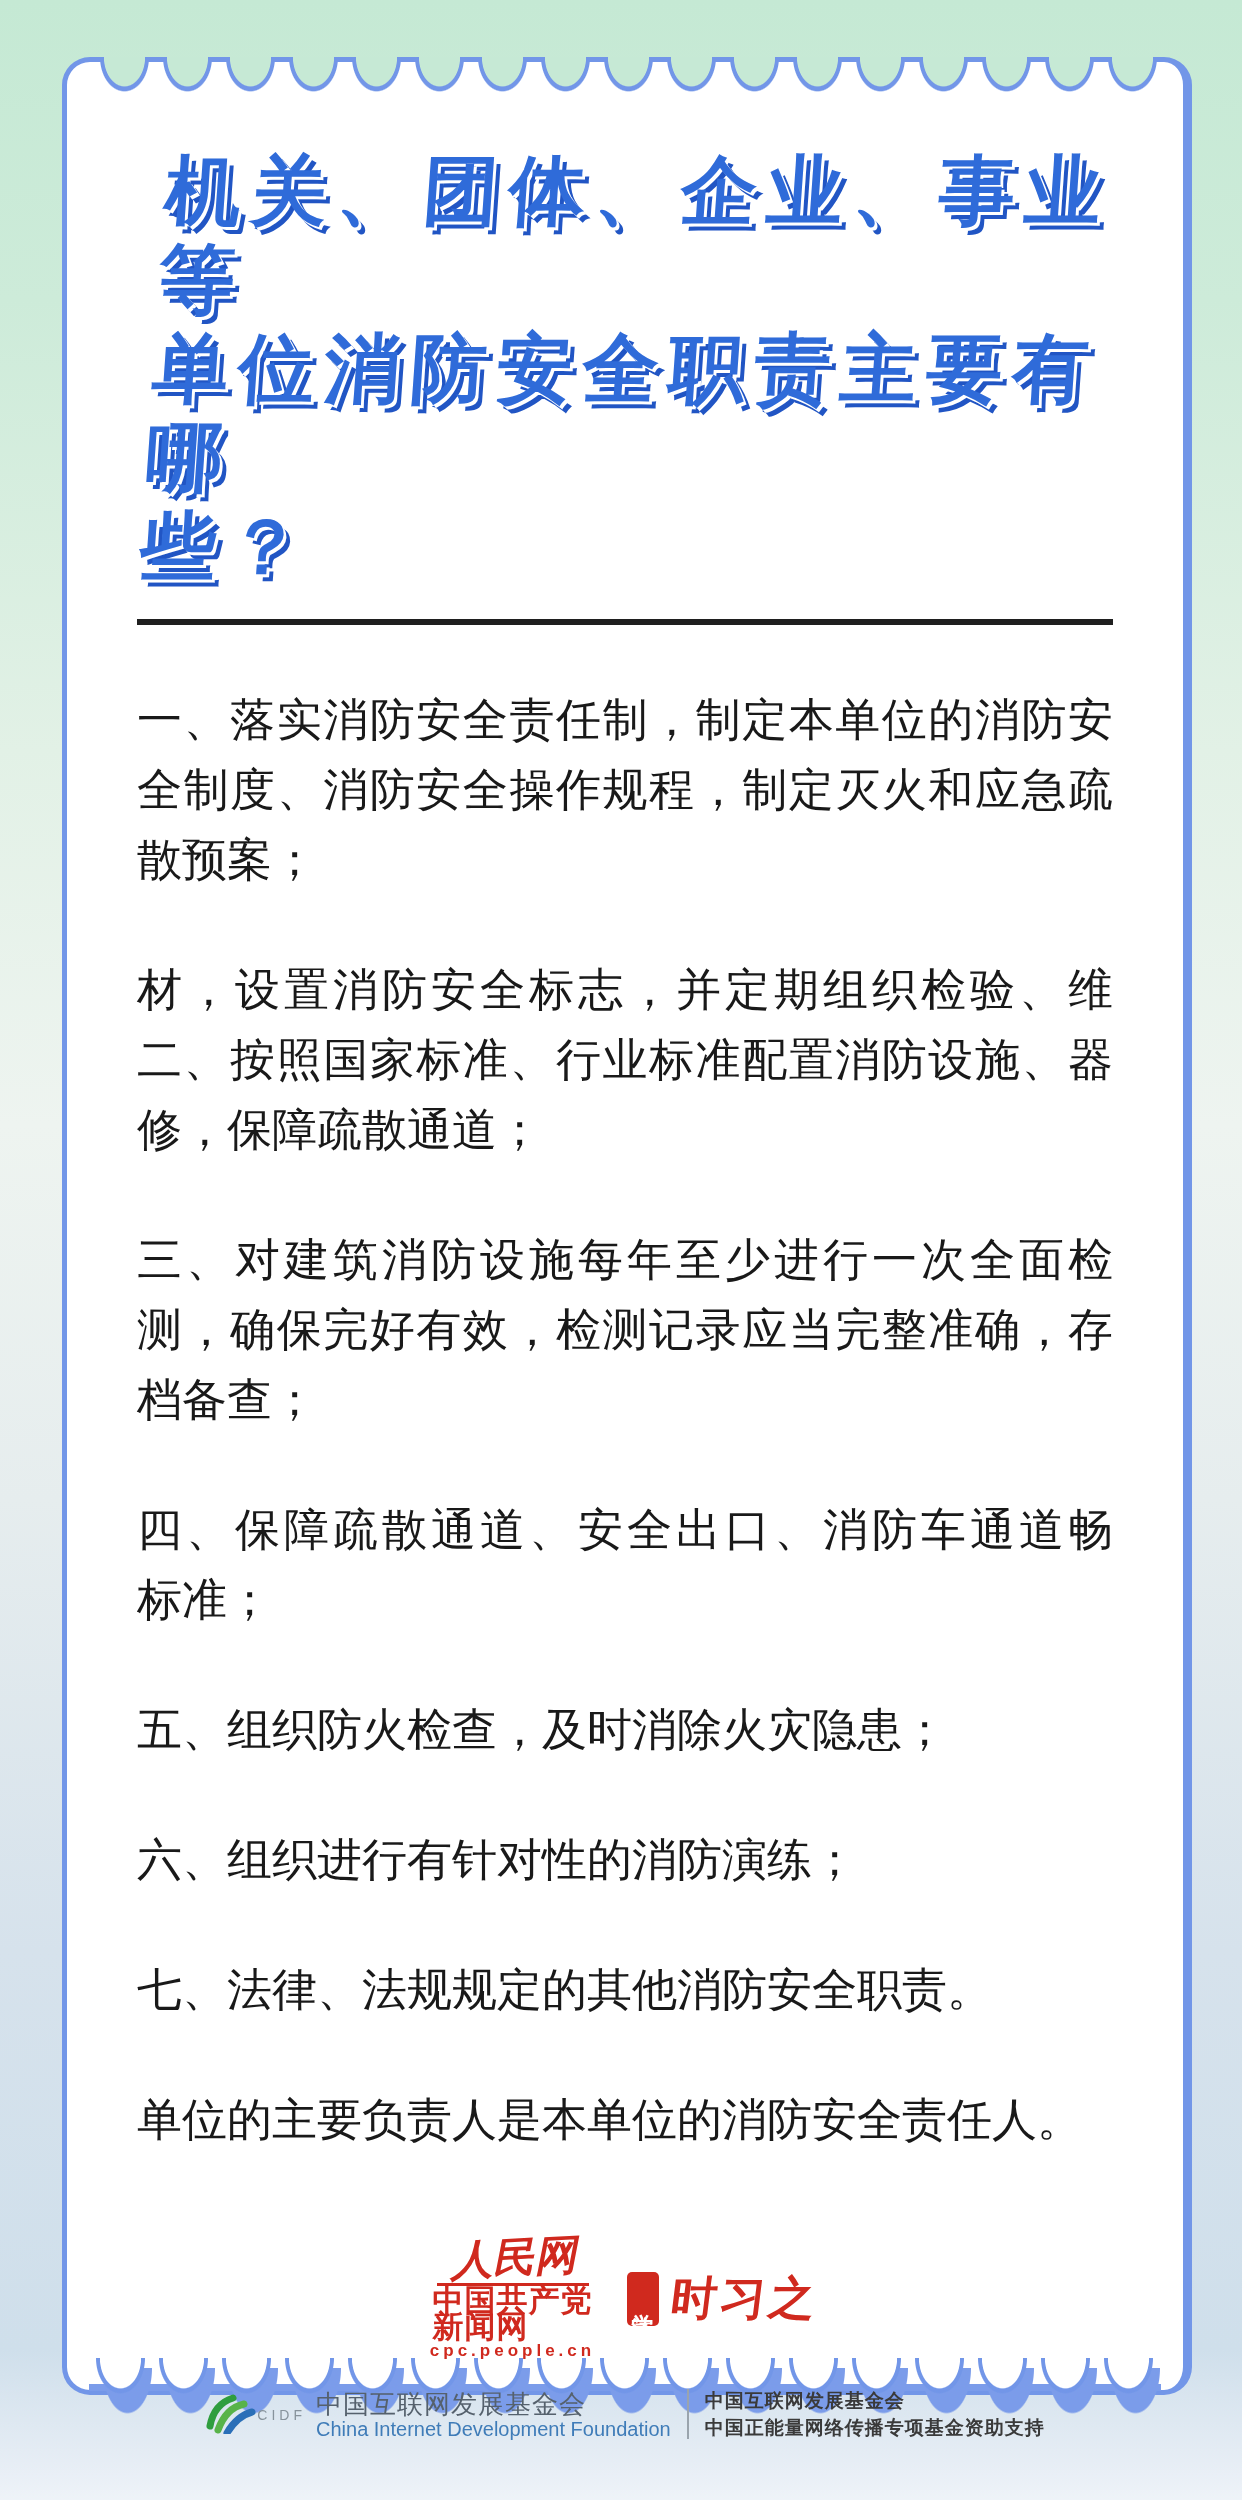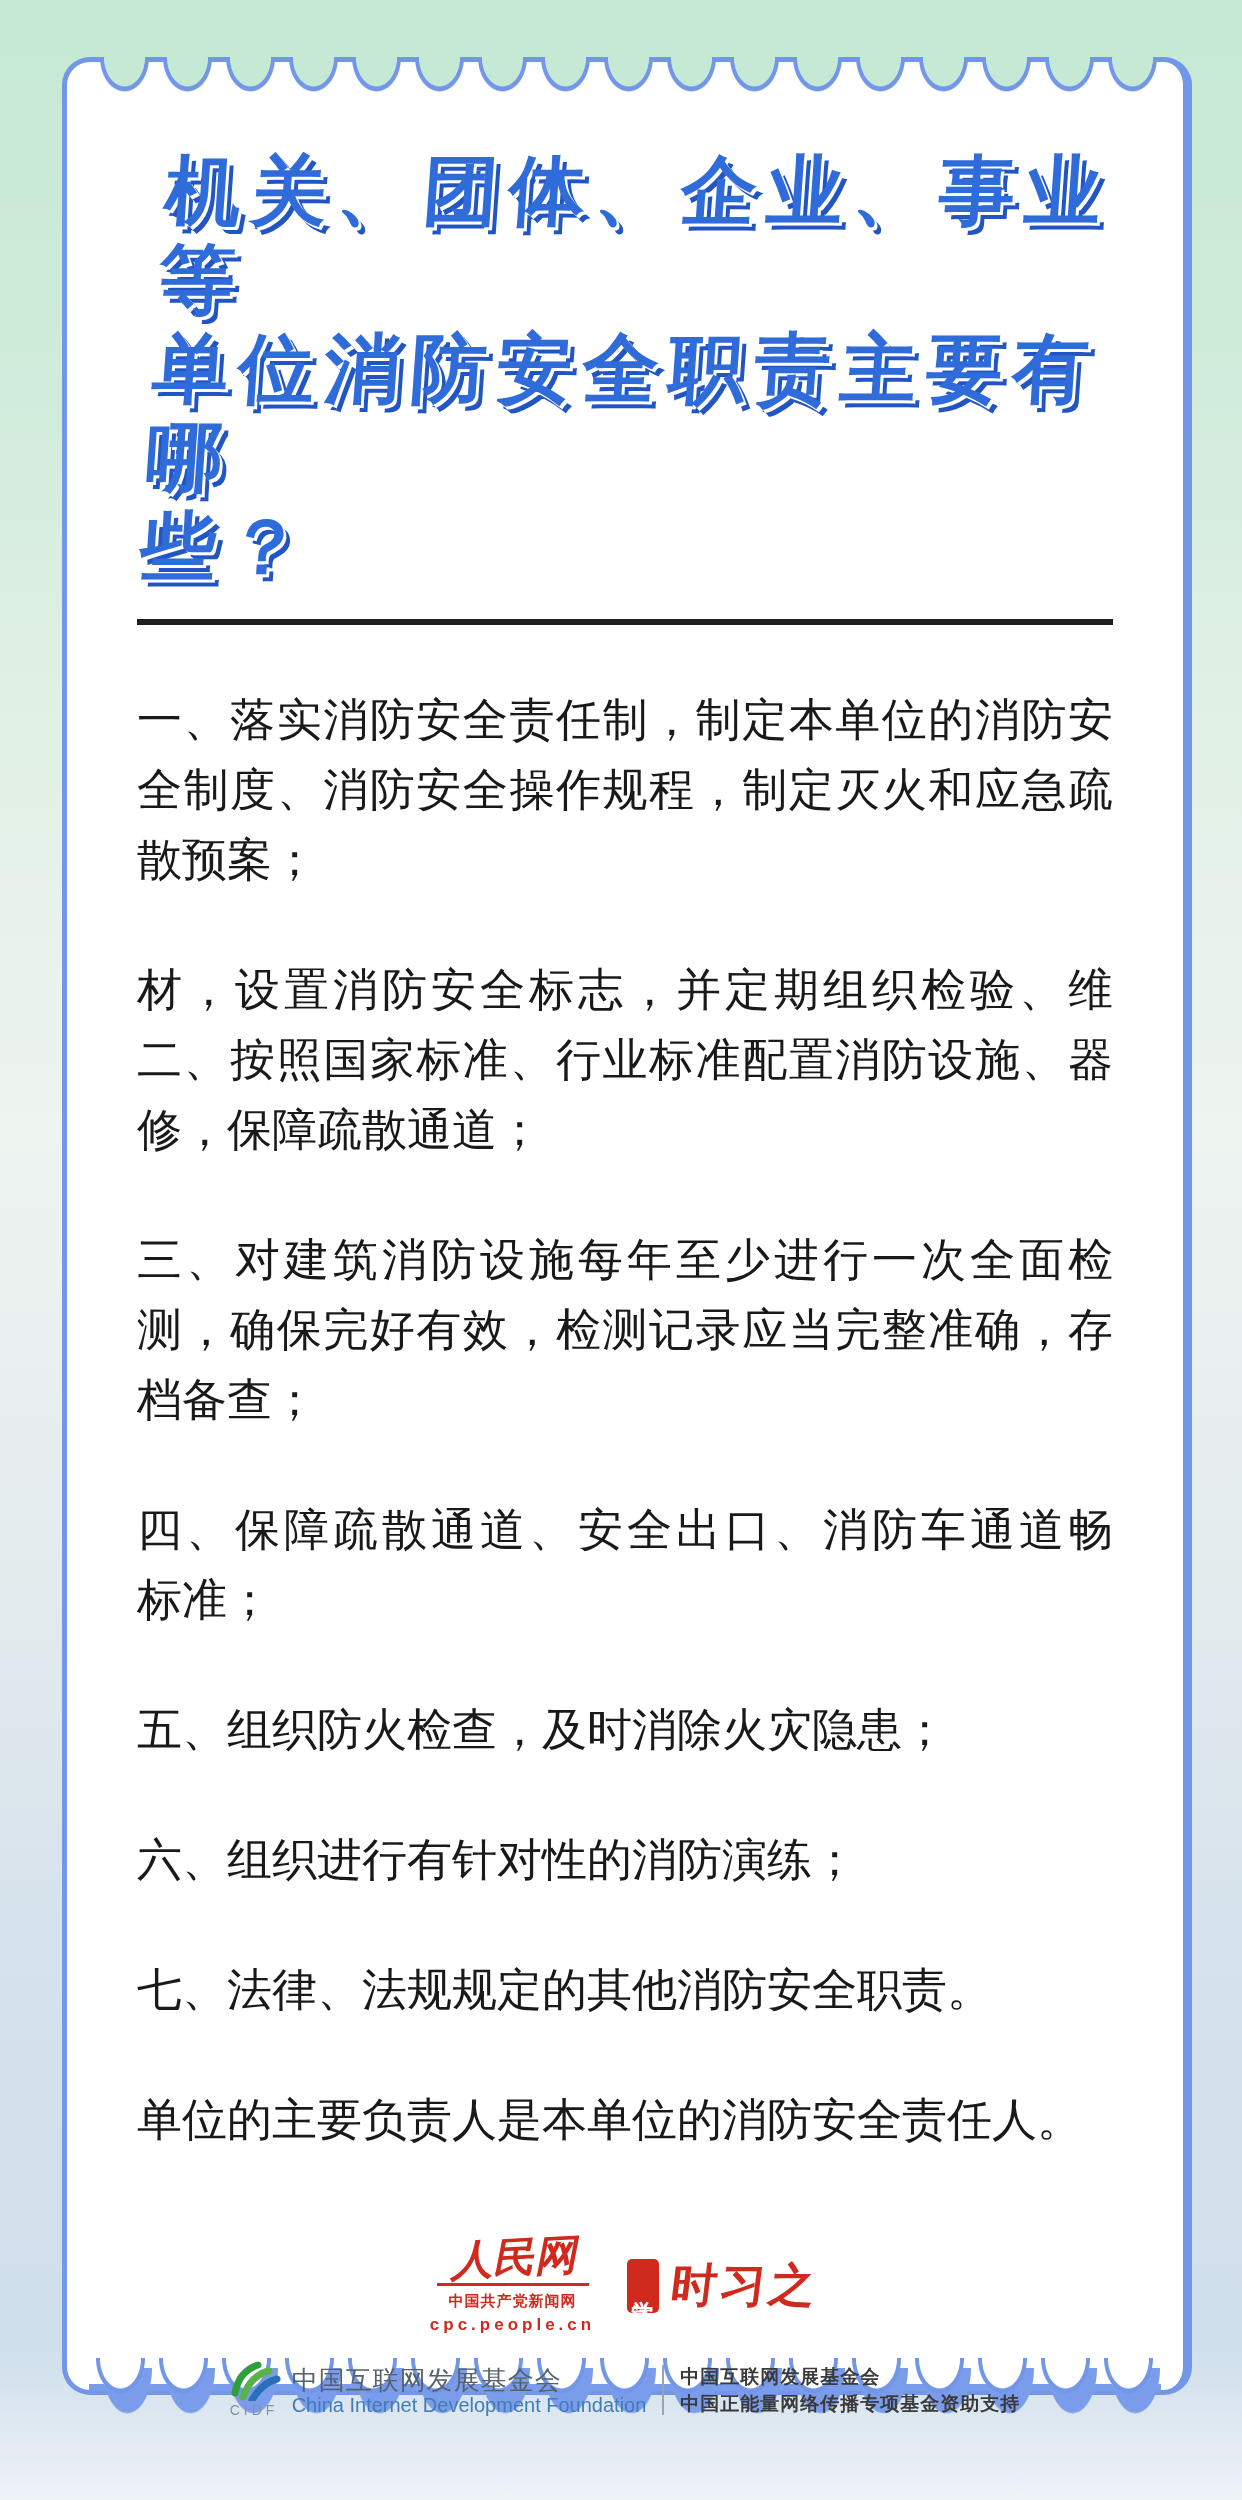--- a/index.html
+++ b/index.html
@@ -62,38 +62,38 @@
   .footer{position:absolute;left:0;top:2090px;width:100%;}
   .footer-row{display:flex;justify-content:center;align-items:center;}
   .footer-row1{gap:34px;}
   .pd-logo{display:flex;flex-direction:column;align-items:center;width:160px;}
   .pd-script{
     font-family:"DejaVu Serif","Liberation Serif",serif;
     font-style:italic;font-weight:bold;
     font-size:42px;line-height:44px;color:#d0291e;transform:rotate(-3deg);
   }
   .pd-rule{width:152px;height:3px;background:#d0291e;margin:3px 0 2px 0;}
-  .pd-site{font-size:15px;font-weight:bold;color:#d0291e;letter-spacing:1px;line-height:26px;}
+  .pd-site{font-size:31px;font-weight:bold;color:#d0291e;letter-spacing:1px;line-height:26px;}
   .pd-url{font-size:17px;font-weight:bold;color:#d0291e;letter-spacing:4px;line-height:21px;text-align:right;}
   .xf-group{display:flex;align-items:center;gap:12px;}
   .xf-badge{
     background:#d0291e;color:#ffffff;border-radius:5px;
     writing-mode:vertical-rl;text-orientation:upright;
     font-size:22px;font-weight:bold;letter-spacing:3px;
     padding:5px 4px;line-height:24px;height:44px;
     display:flex;align-items:center;justify-content:center;
   }
   .sxz-title{
     font-size:46px;font-weight:900;color:#d0291e;
     transform:skewX(-7deg);letter-spacing:3px;
     font-family:"DejaVu Sans","Liberation Sans",sans-serif;
   }
   .footer-row2{gap:16px;margin-top:26px;}
   .cidf-block{display:flex;align-items:center;gap:10px;}
-  .cidf-mark{display:flex;flex-direction:column;}
+  .cidf-mark{display:flex;flex-direction:row;align-items:center;}
   .cidf-abbr{font-size:14px;letter-spacing:4px;color:#87939c;margin-top:1px;}
   .cidf-names{display:flex;flex-direction:column;}
   .cidf-cn{font-size:26px;color:#55616d;letter-spacing:1px;line-height:30px;}
   .cidf-en{font-size:20px;color:#3f7cb8;line-height:20px;}
   .v-sep{width:2px;height:50px;background:#9aa4ad;}
   .fund-block{display:flex;flex-direction:column;}
   .fund-line{font-size:19px;font-weight:bold;color:#3a3a3a;line-height:27px;letter-spacing:1px;}
 </style>
 </head>
 <body>

